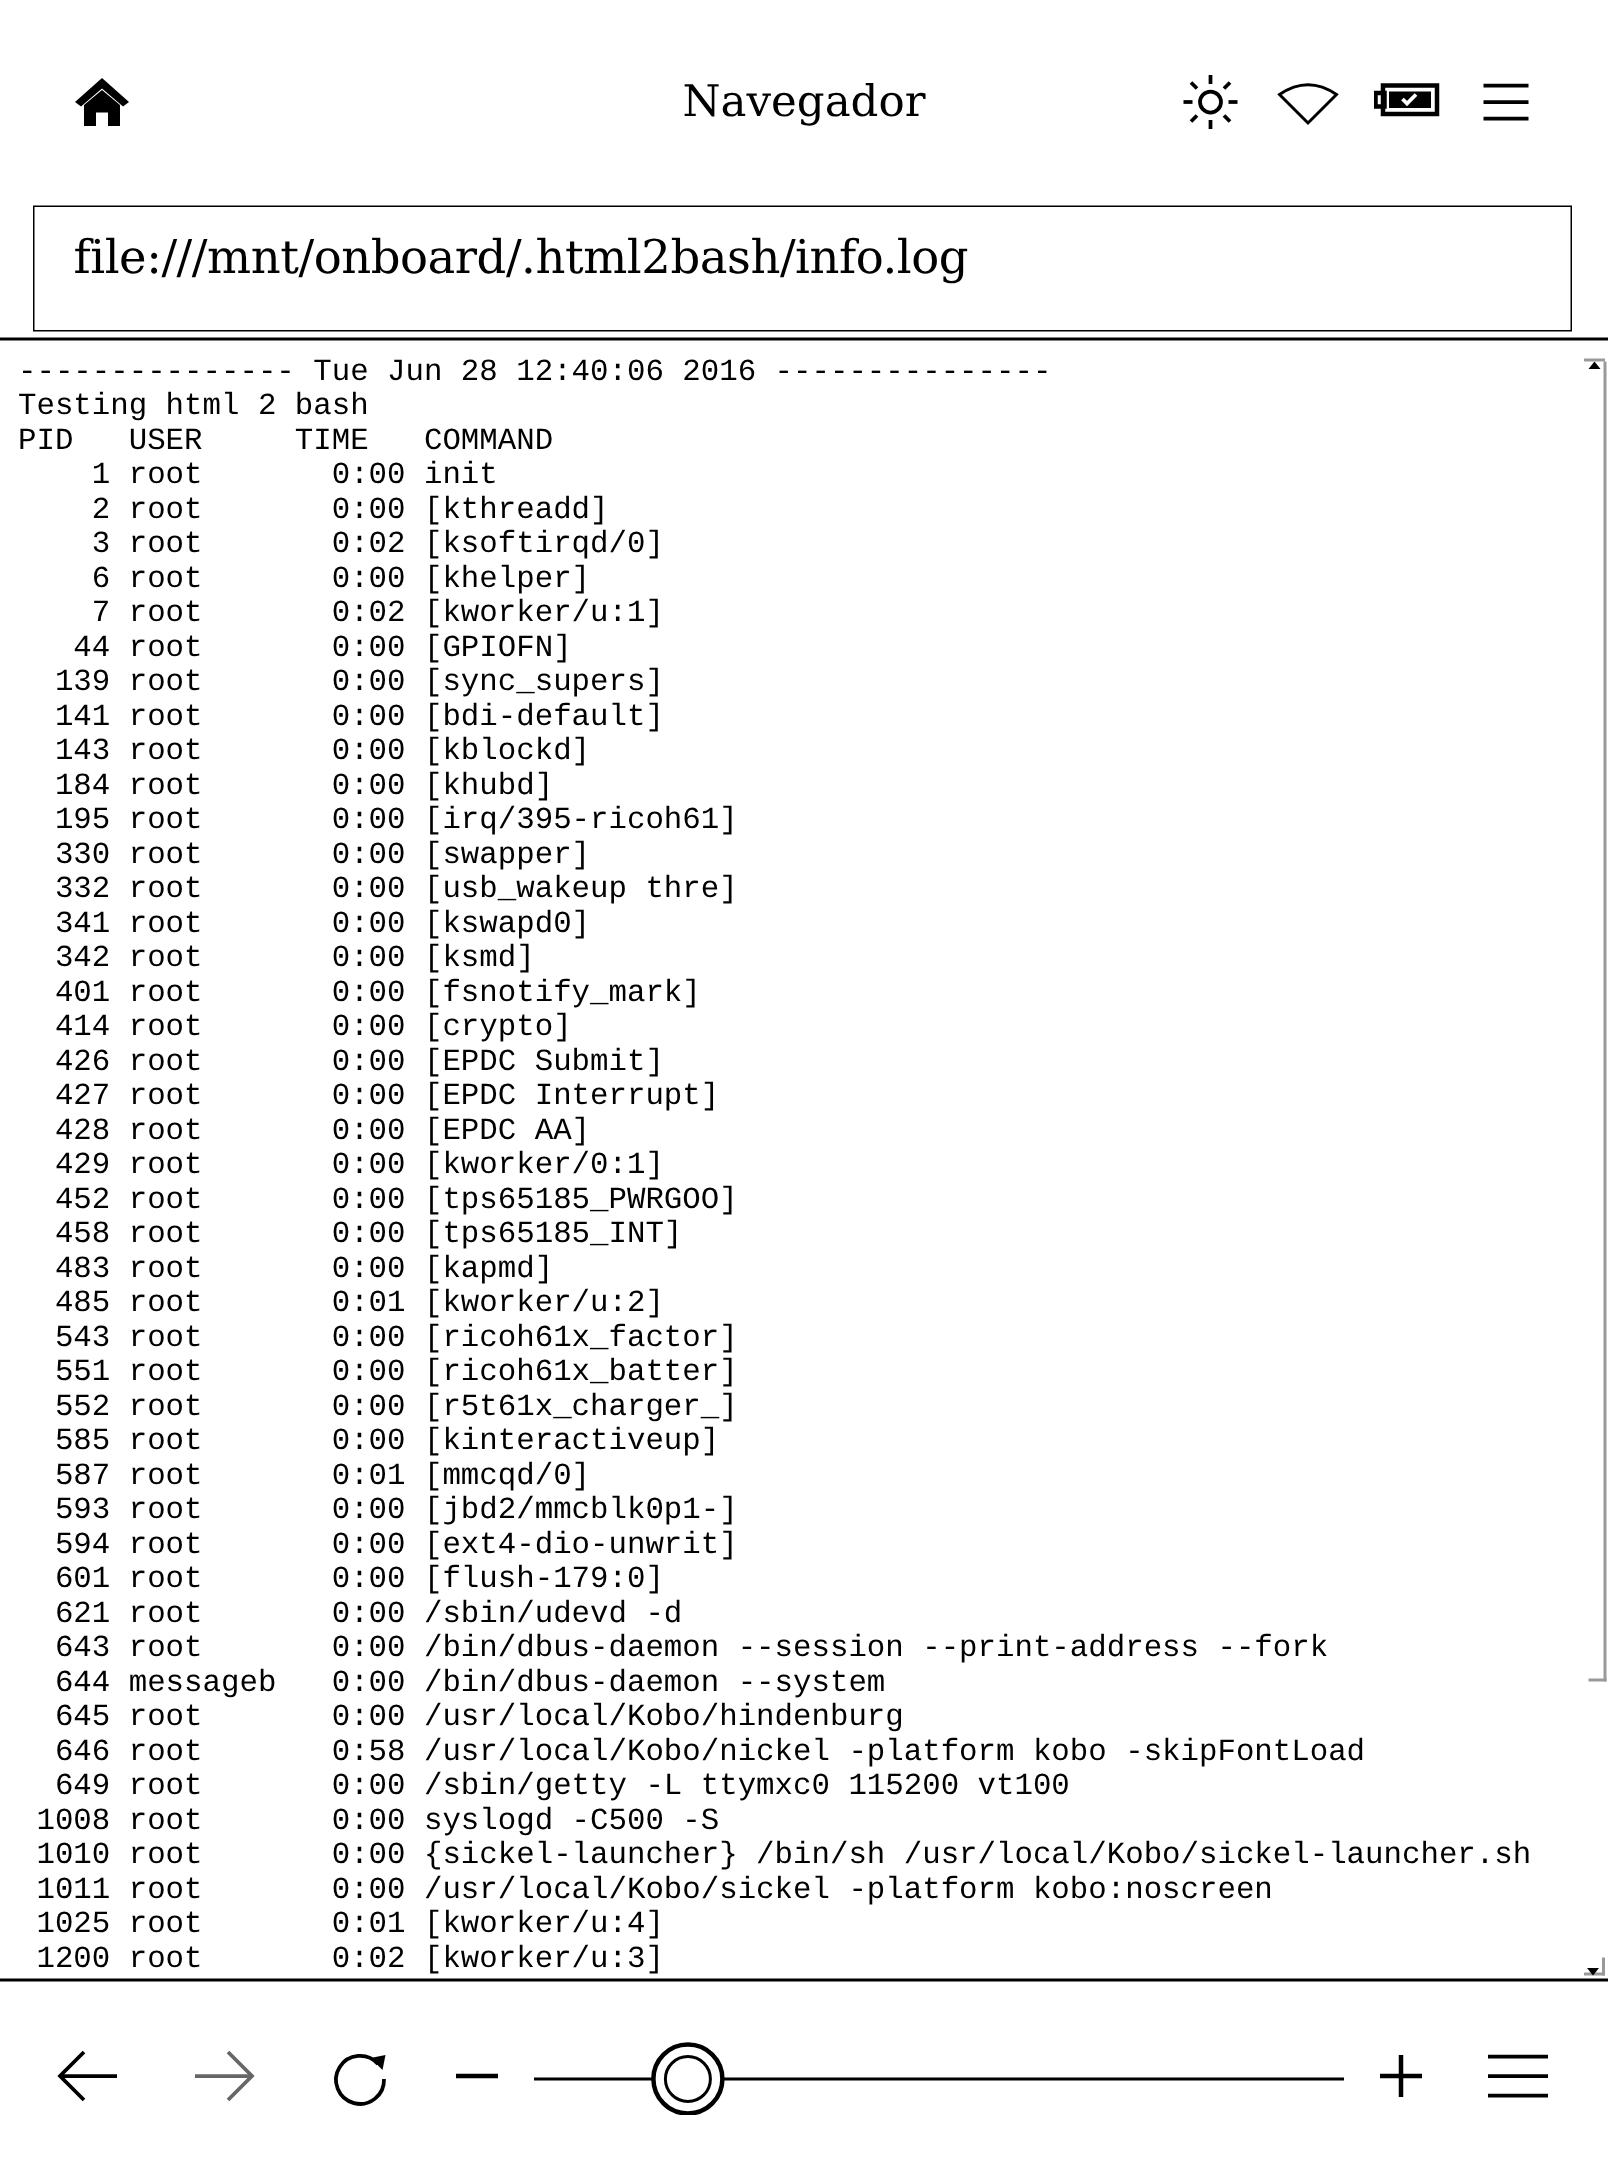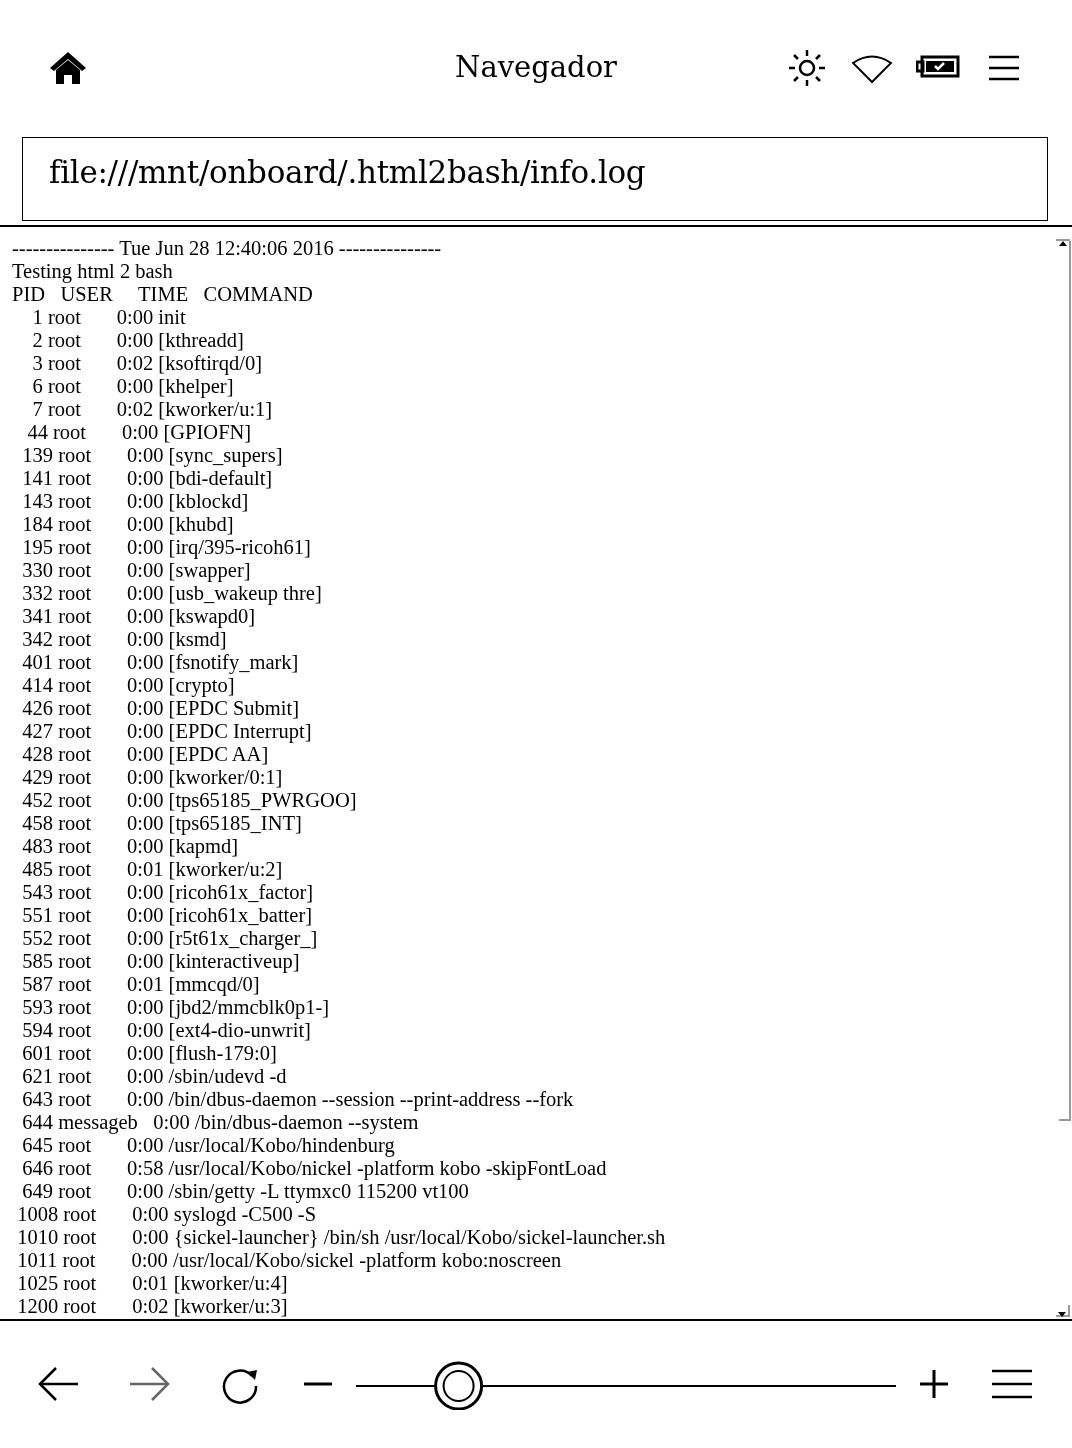--- a/index.html
+++ b/index.html
@@ -11,21 +11,21 @@
   .top-icon { position: absolute; top: 48px; width: 42px; height: 40px; cursor: pointer; }
   .brightness-btn { left: 786px; }
   .wifi-btn { left: 850px; }
   .battery-btn { left: 916px; }
   .menu-btn { left: 984px; }
 
   .url-box { position: absolute; left: 22px; top: 137px; width: 1026px; height: 84px; border: 1.5px solid #000; box-sizing: border-box; }
   .url-text { position: absolute; left: 26px; top: 16px; font-size: 31px; font-family: "DejaVu Serif", serif; white-space: nowrap; letter-spacing: -0.3px; }
 
   .content { position: absolute; left: 0; top: 225px; width: 1072px; height: 1096px; border-top: 2px solid #000; border-bottom: 2px solid #000; box-sizing: border-box; overflow: hidden; }
-  .log { position: absolute; left: 12px; top: 10px; font-family: Liberation Serif, serif; font-size: 20.5px; line-height: 23px; white-space: pre; }
+  .log { position: absolute; left: 12px; top: 10px; font-family: Liberation Mono, monospace; font-size: 20.5px; line-height: 23px; white-space: pre; }
   .log-line { display: block; height: 23px; }
 
   .scrollbar { position: absolute; right: 0; top: 0; width: 18px; height: 100%; }
   .scroll-up { position: absolute; right: 2px; top: 6px; width: 14px; height: 12px; cursor: pointer; }
   .scroll-thumb { position: absolute; right: 1px; top: 14px; width: 12px; height: 880px; border-right: 2px solid #999; border-bottom: 2px solid #999; box-sizing: border-box; cursor: pointer; }
   .scroll-thumb-top { position: absolute; right: 2px; top: 12px; width: 14px; height: 2px; background: #999; }
   .scroll-down { position: absolute; right: 2px; bottom: 2px; width: 14px; height: 12px; cursor: pointer; border-right: 2px solid #999; border-bottom: 2px solid #999; box-sizing: border-box; }
 
   .bottom-bar { position: absolute; left: 0; top: 1322px; width: 1072px; height: 126px; }
   .bot-icon { position: absolute; top: 40px; width: 44px; height: 44px; cursor: pointer; }

